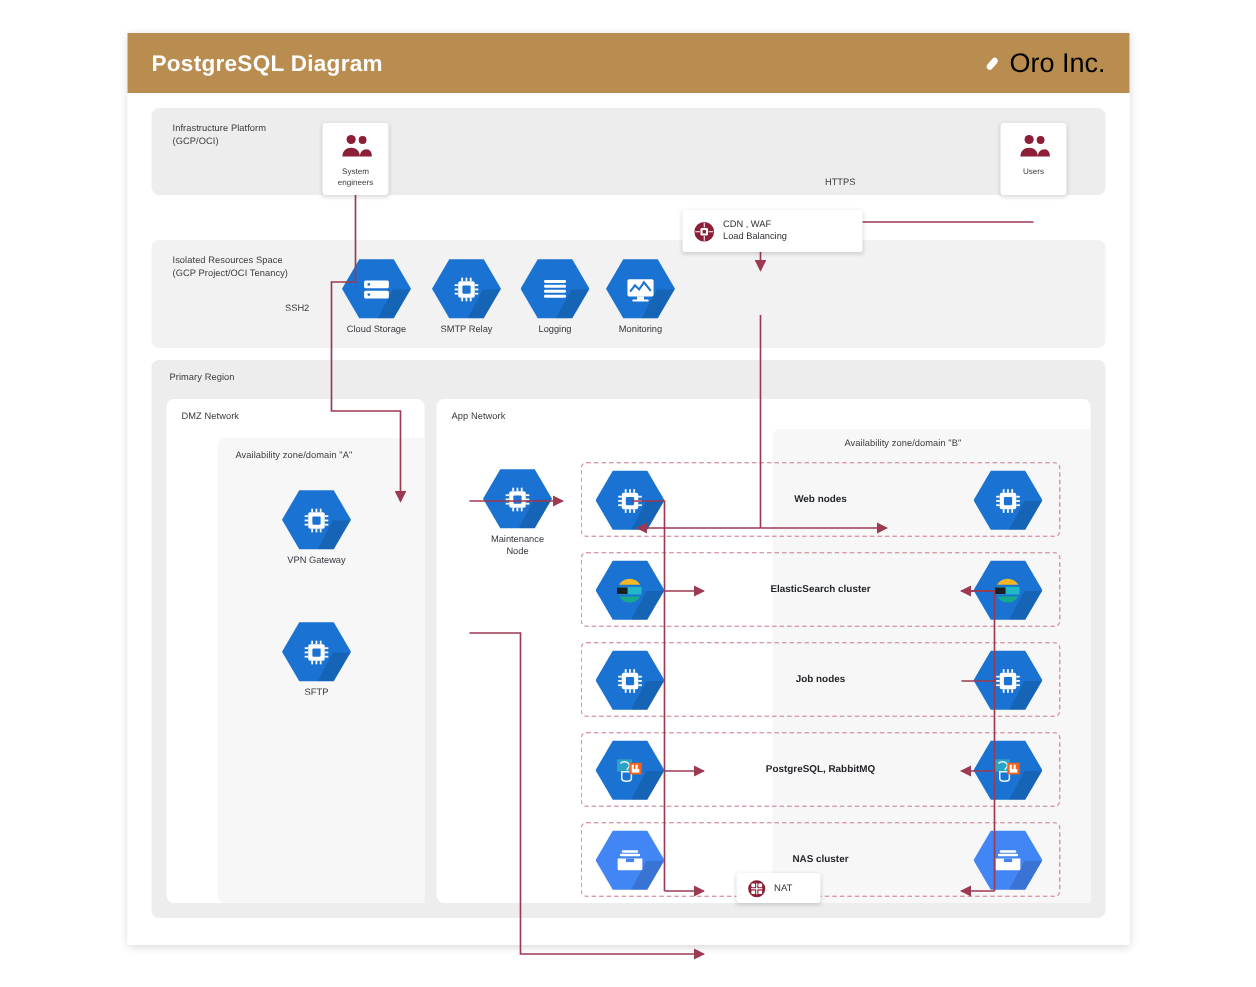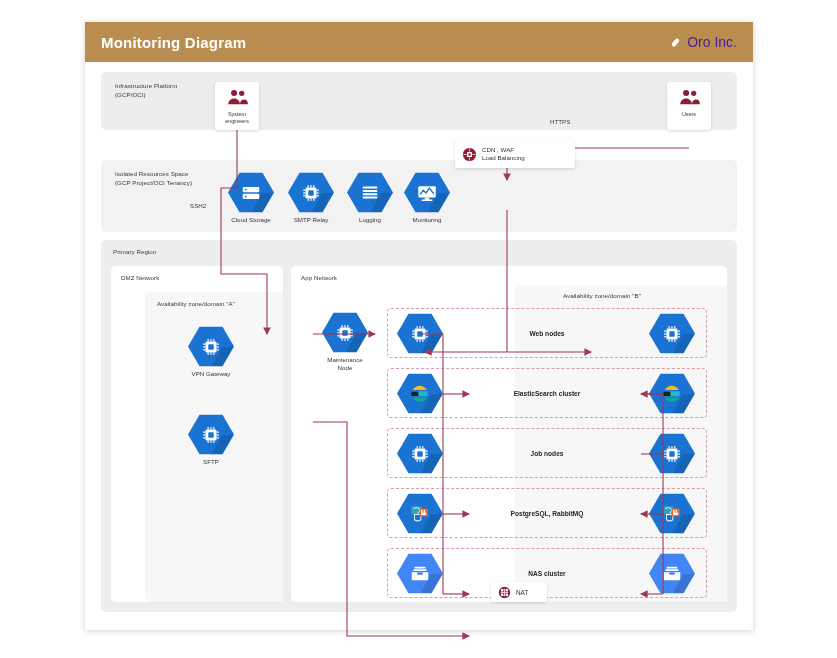--- a/index.html
+++ b/index.html
@@ -18,21 +18,21 @@
     background: #ffffff;
     box-shadow: 0 1px 6px rgba(0,0,0,.18);
   }
   .header {
     position: absolute; left: 0; top: 0; width: 668px; height: 40px;
     background: #b98d50;
     display: flex; align-items: center; justify-content: space-between;
     padding: 0 16px;
   }
   .header-title { color: #ffffff; font-size: 15px; font-weight: bold; letter-spacing: .2px; }
-  .brand { display: flex; align-items: center; gap: 5px; color: #4c1d95; font-size: 14px; }
+  .brand { display: flex; align-items: center; gap: 5px; color: #000000; font-size: 18px; }
   .brand-mark { width: 13px; height: 13px; }
 
   
   .canvas {
     position: absolute; left: 0; top: 40px;
     width: 668px; height: 568px; background: #ffffff;
   }
 
   
   .panel { position: absolute; border-radius: 5px; }
@@ -106,21 +106,21 @@
   
   .wires { position: absolute; left: 0; top: 0; width: 668px; height: 568px; overflow: visible; }
 </style>
 </head>
 <body>
 
 <div class="page">
   <div class="card">
 
     <div class="header">
-      <div class="header-title">Monitoring Diagram</div>
+      <div class="header-title">PostgreSQL Diagram</div>
       <div class="brand">
         <svg class="brand-mark" viewBox="0 0 24 24">
           <path d="M6 13 L13 5 A4 4 0 0 1 18 11 L11 19 A4 4 0 0 1 6 13 Z" fill="#ffffff"></path>
         </svg>
         <span>Oro Inc.</span>
       </div>
     </div>
 
     <div class="canvas">
 

